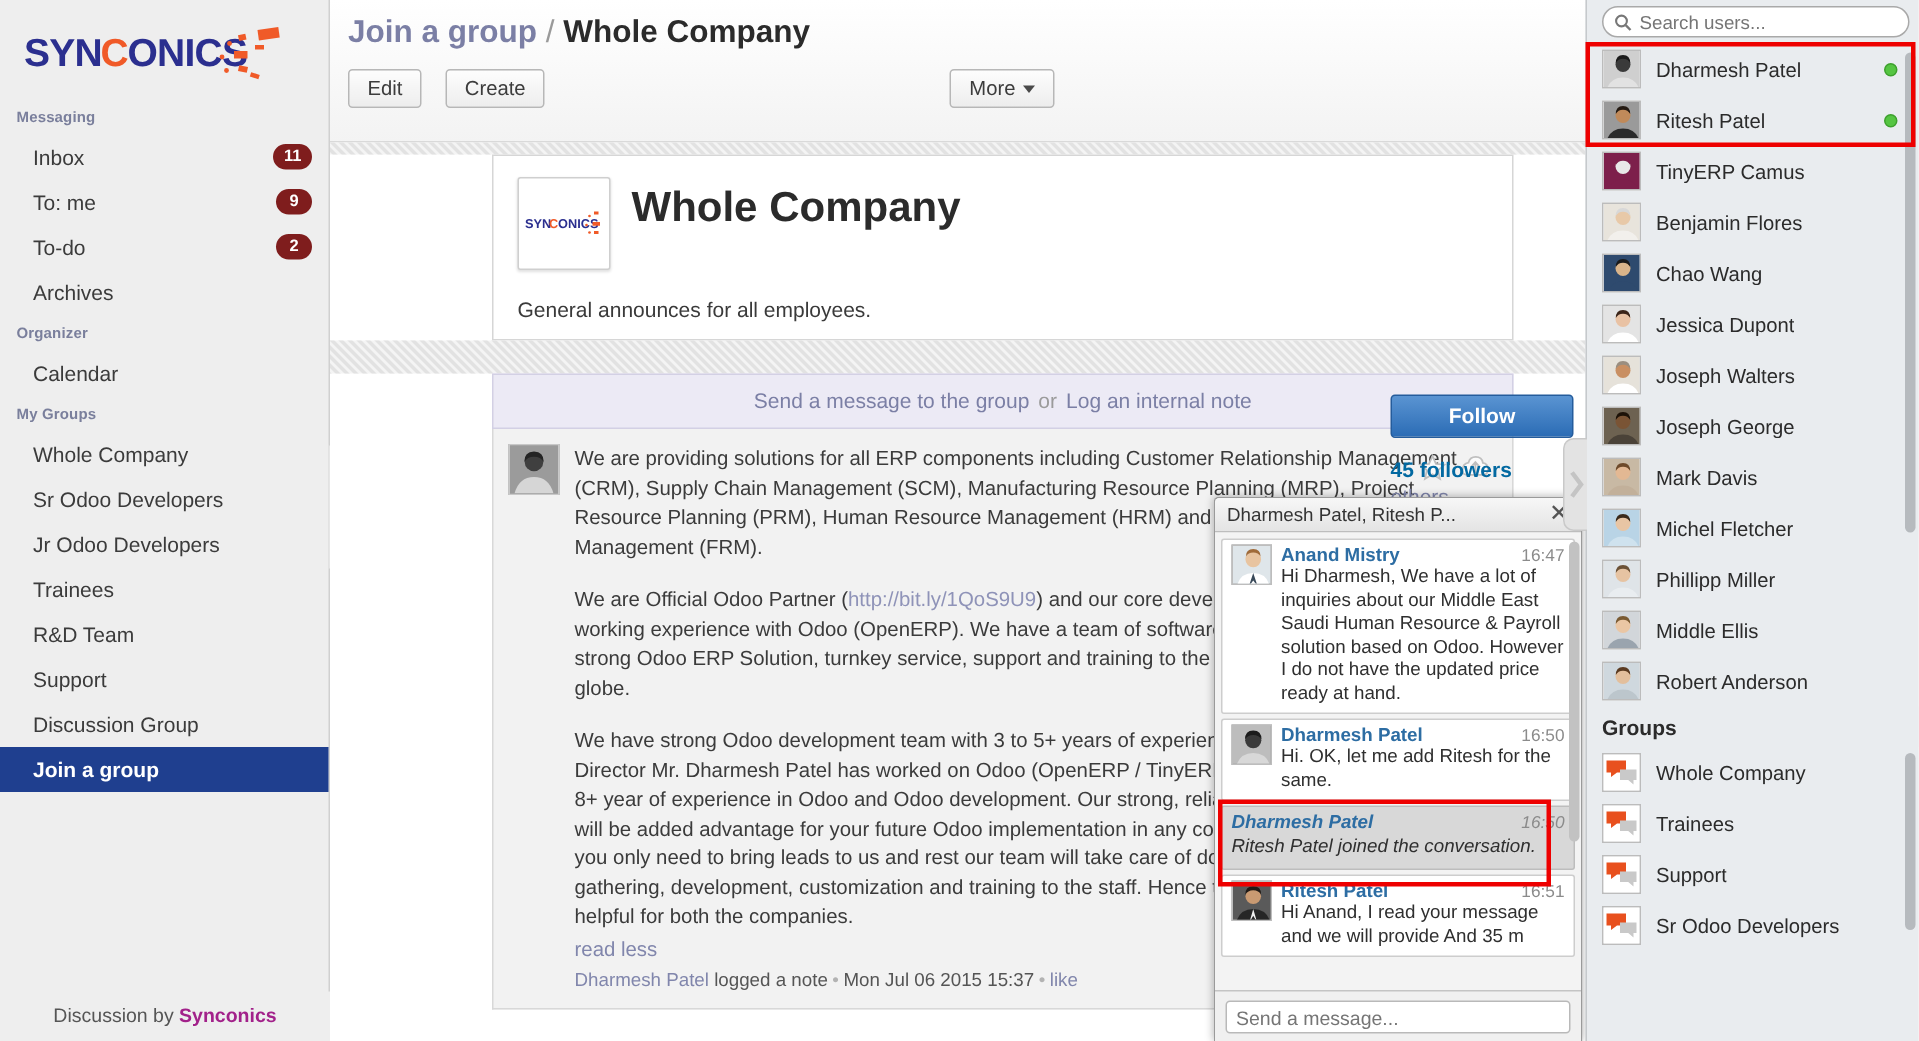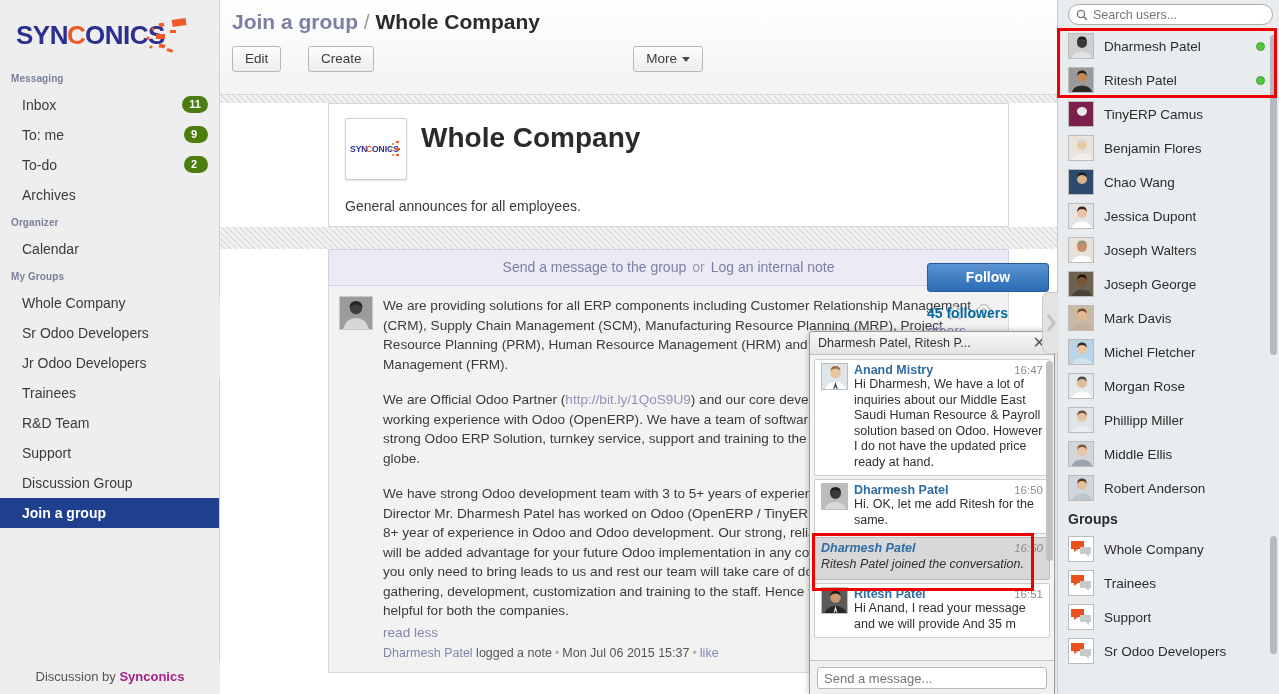--- a/index.html
+++ b/index.html
@@ -28,23 +28,23 @@
   .nav-item {
     position: relative; padding: 6px 10px 6px 22px;
     font-size: 14px; color: #3b3b3b; cursor: pointer;
     line-height: 18px;
   }
   .nav-item.active {
     background: #1f3f8f; color: #ffffff; font-weight: bold;
   }
   .badge {
     position: absolute; right: 11px; top: 6px;
-    background: #4d7c0f; color: #fff;
+    background: #7f1d1d; color: #fff;
     border-radius: 9px; font-size: 11px; font-weight: bold;
-    min-width: 24px; text-align: left; padding: 1px 7px 2px;
+    min-width: 24px; text-align: center; padding: 1px 7px 2px;
     line-height: 14px;
   }
   #footer-credit {
     position: absolute; bottom: 0; left: 0; width: 220px;
     text-align: center; padding: 8px 0 10px; font-size: 13px; color: #555;
     background: #eeeeee;
   }
   #footer-credit b { color: #a2218a; }
 
   
@@ -303,21 +303,21 @@
 
   <div id="main">
     <div id="topbar">
       <div id="breadcrumb">
         <span class="crumb-link">Join a group</span>
         <span class="crumb-sep">/</span>
         <span>Whole Company</span>
       </div>
       <div id="btnrow">
         <span class="btn">Edit</span>
-        <span class="btn" style="margin-left:23px">Create</span>
+        <span class="btn" style="margin-left:12px">Create</span>
         <span class="btn" id="more-btn"><span>More</span><i class="caret"></i></span>
       </div>
     </div>
 
     <div id="content-scroll">
       <div id="hatch-top" class="hatch"></div>
 
       <div id="record-card">
         <div id="rc-head">
           <div id="rc-thumb">
@@ -568,29 +568,20 @@
           <div class="uav"><svg width="26" height="26" viewBox="0 0 26 26">
               <rect width="26" height="26" fill="#b9d4e6"></rect>
               <circle cx="13" cy="9" r="5" fill="#e8c5a4"></circle>
               <path d="M8.2 8 q0-5.4 4.8-5.4 q4.8 0 4.8 5.4 q-1.5-2.9-4.8-2.9 q-3.3 0-4.8 2.9 Z" fill="#3a2a1c"></path>
               <path d="M2 26 q2.4-8.4 11-8.4 q8.6 0 11 8.4 Z" fill="#cfe2ee"></path>
             </svg></div>
           <span class="uname">Michel Fletcher</span>
         </div>
         <div class="urow">
           <div class="uav"><svg width="26" height="26" viewBox="0 0 26 26">
-              <rect width="26" height="26" fill="#e4e8ea"></rect>
-              <circle cx="13" cy="9" r="5" fill="#e2bb98"></circle>
-              <path d="M8.2 8 q0-5.4 4.8-5.4 q4.8 0 4.8 5.4 q-1.5-2.9-4.8-2.9 q-3.3 0-4.8 2.9 Z" fill="#4a4a4a"></path>
-              <path d="M2 26 q2.4-8.4 11-8.4 q8.6 0 11 8.4 Z" fill="#ffffff"></path>
-            </svg></div>
-          <span class="uname">Morgan Rose</span>
-        </div>
-        <div class="urow">
-          <div class="uav"><svg width="26" height="26" viewBox="0 0 26 26">
               <rect width="26" height="26" fill="#dfe4e8"></rect>
               <circle cx="13" cy="9" r="5" fill="#e6c3a2"></circle>
               <path d="M8.2 8 q0-5.4 4.8-5.4 q4.8 0 4.8 5.4 q-1.5-2.9-4.8-2.9 q-3.3 0-4.8 2.9 Z" fill="#6b5136"></path>
               <path d="M2 26 q2.4-8.4 11-8.4 q8.6 0 11 8.4 Z" fill="#e9edf0"></path>
             </svg></div>
           <span class="uname">Phillipp Miller</span>
         </div>
         <div class="urow">
           <div class="uav"><svg width="26" height="26" viewBox="0 0 26 26">
               <rect width="26" height="26" fill="#d2d6da"></rect>

